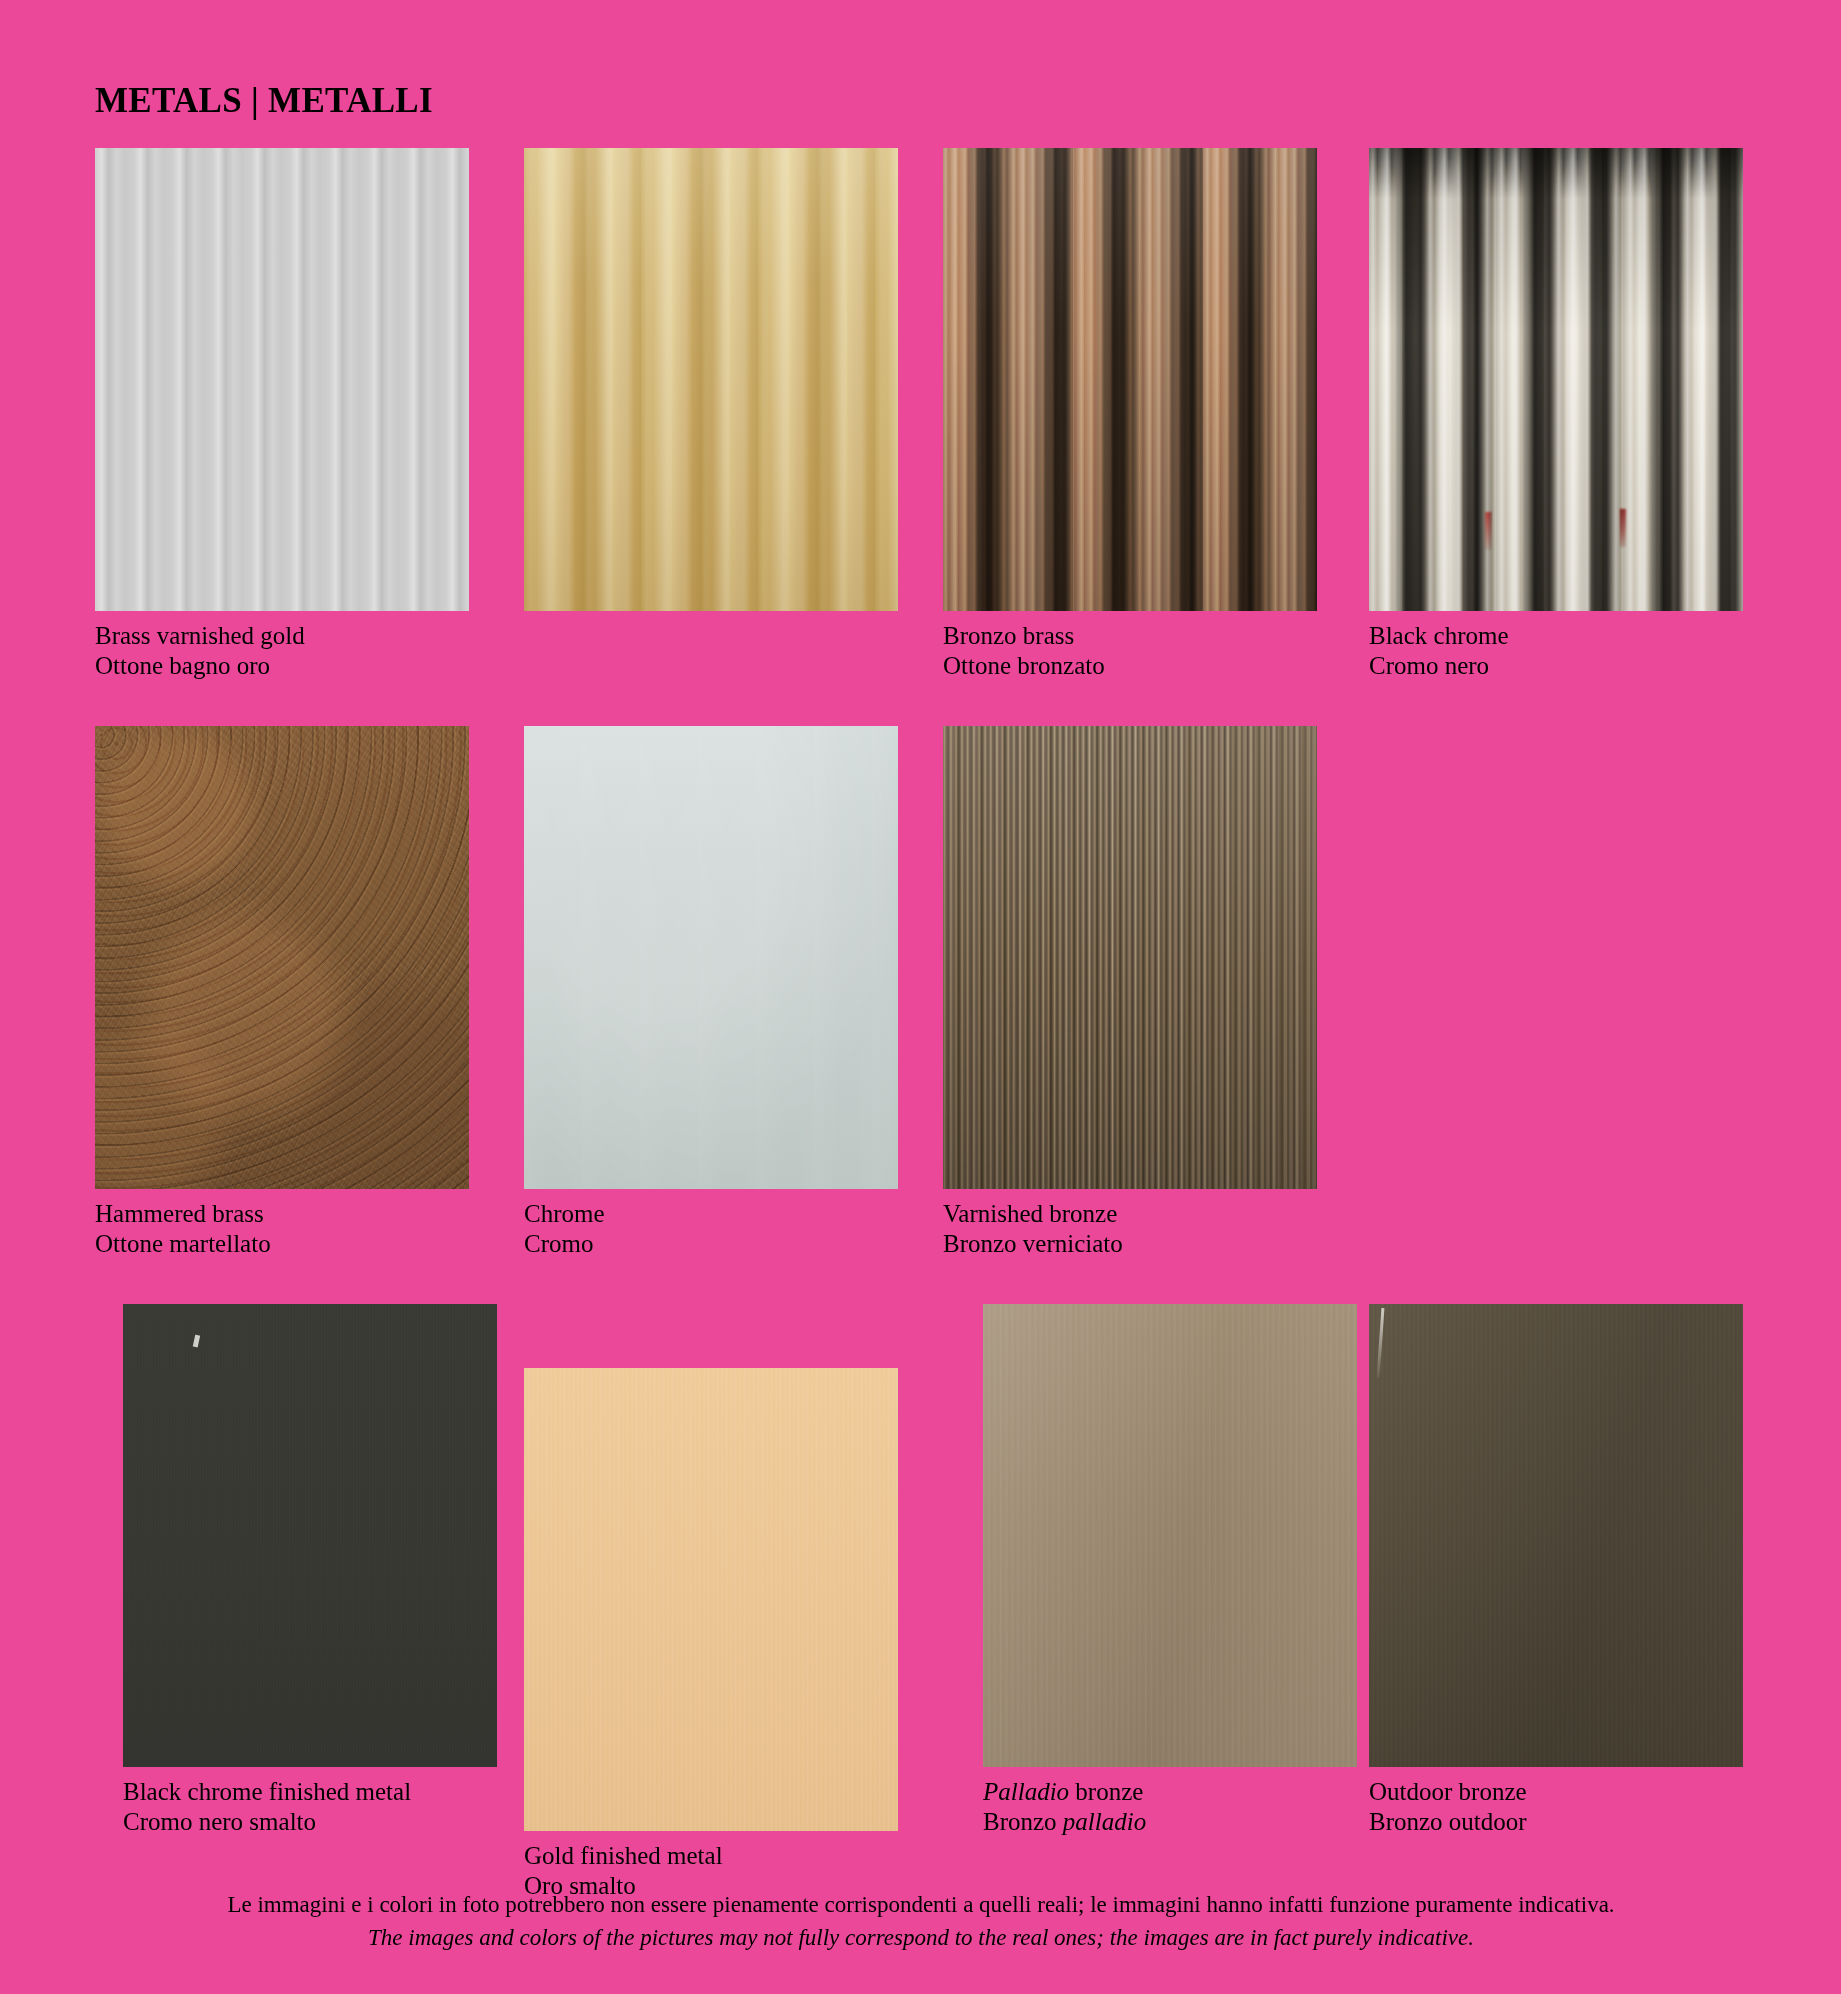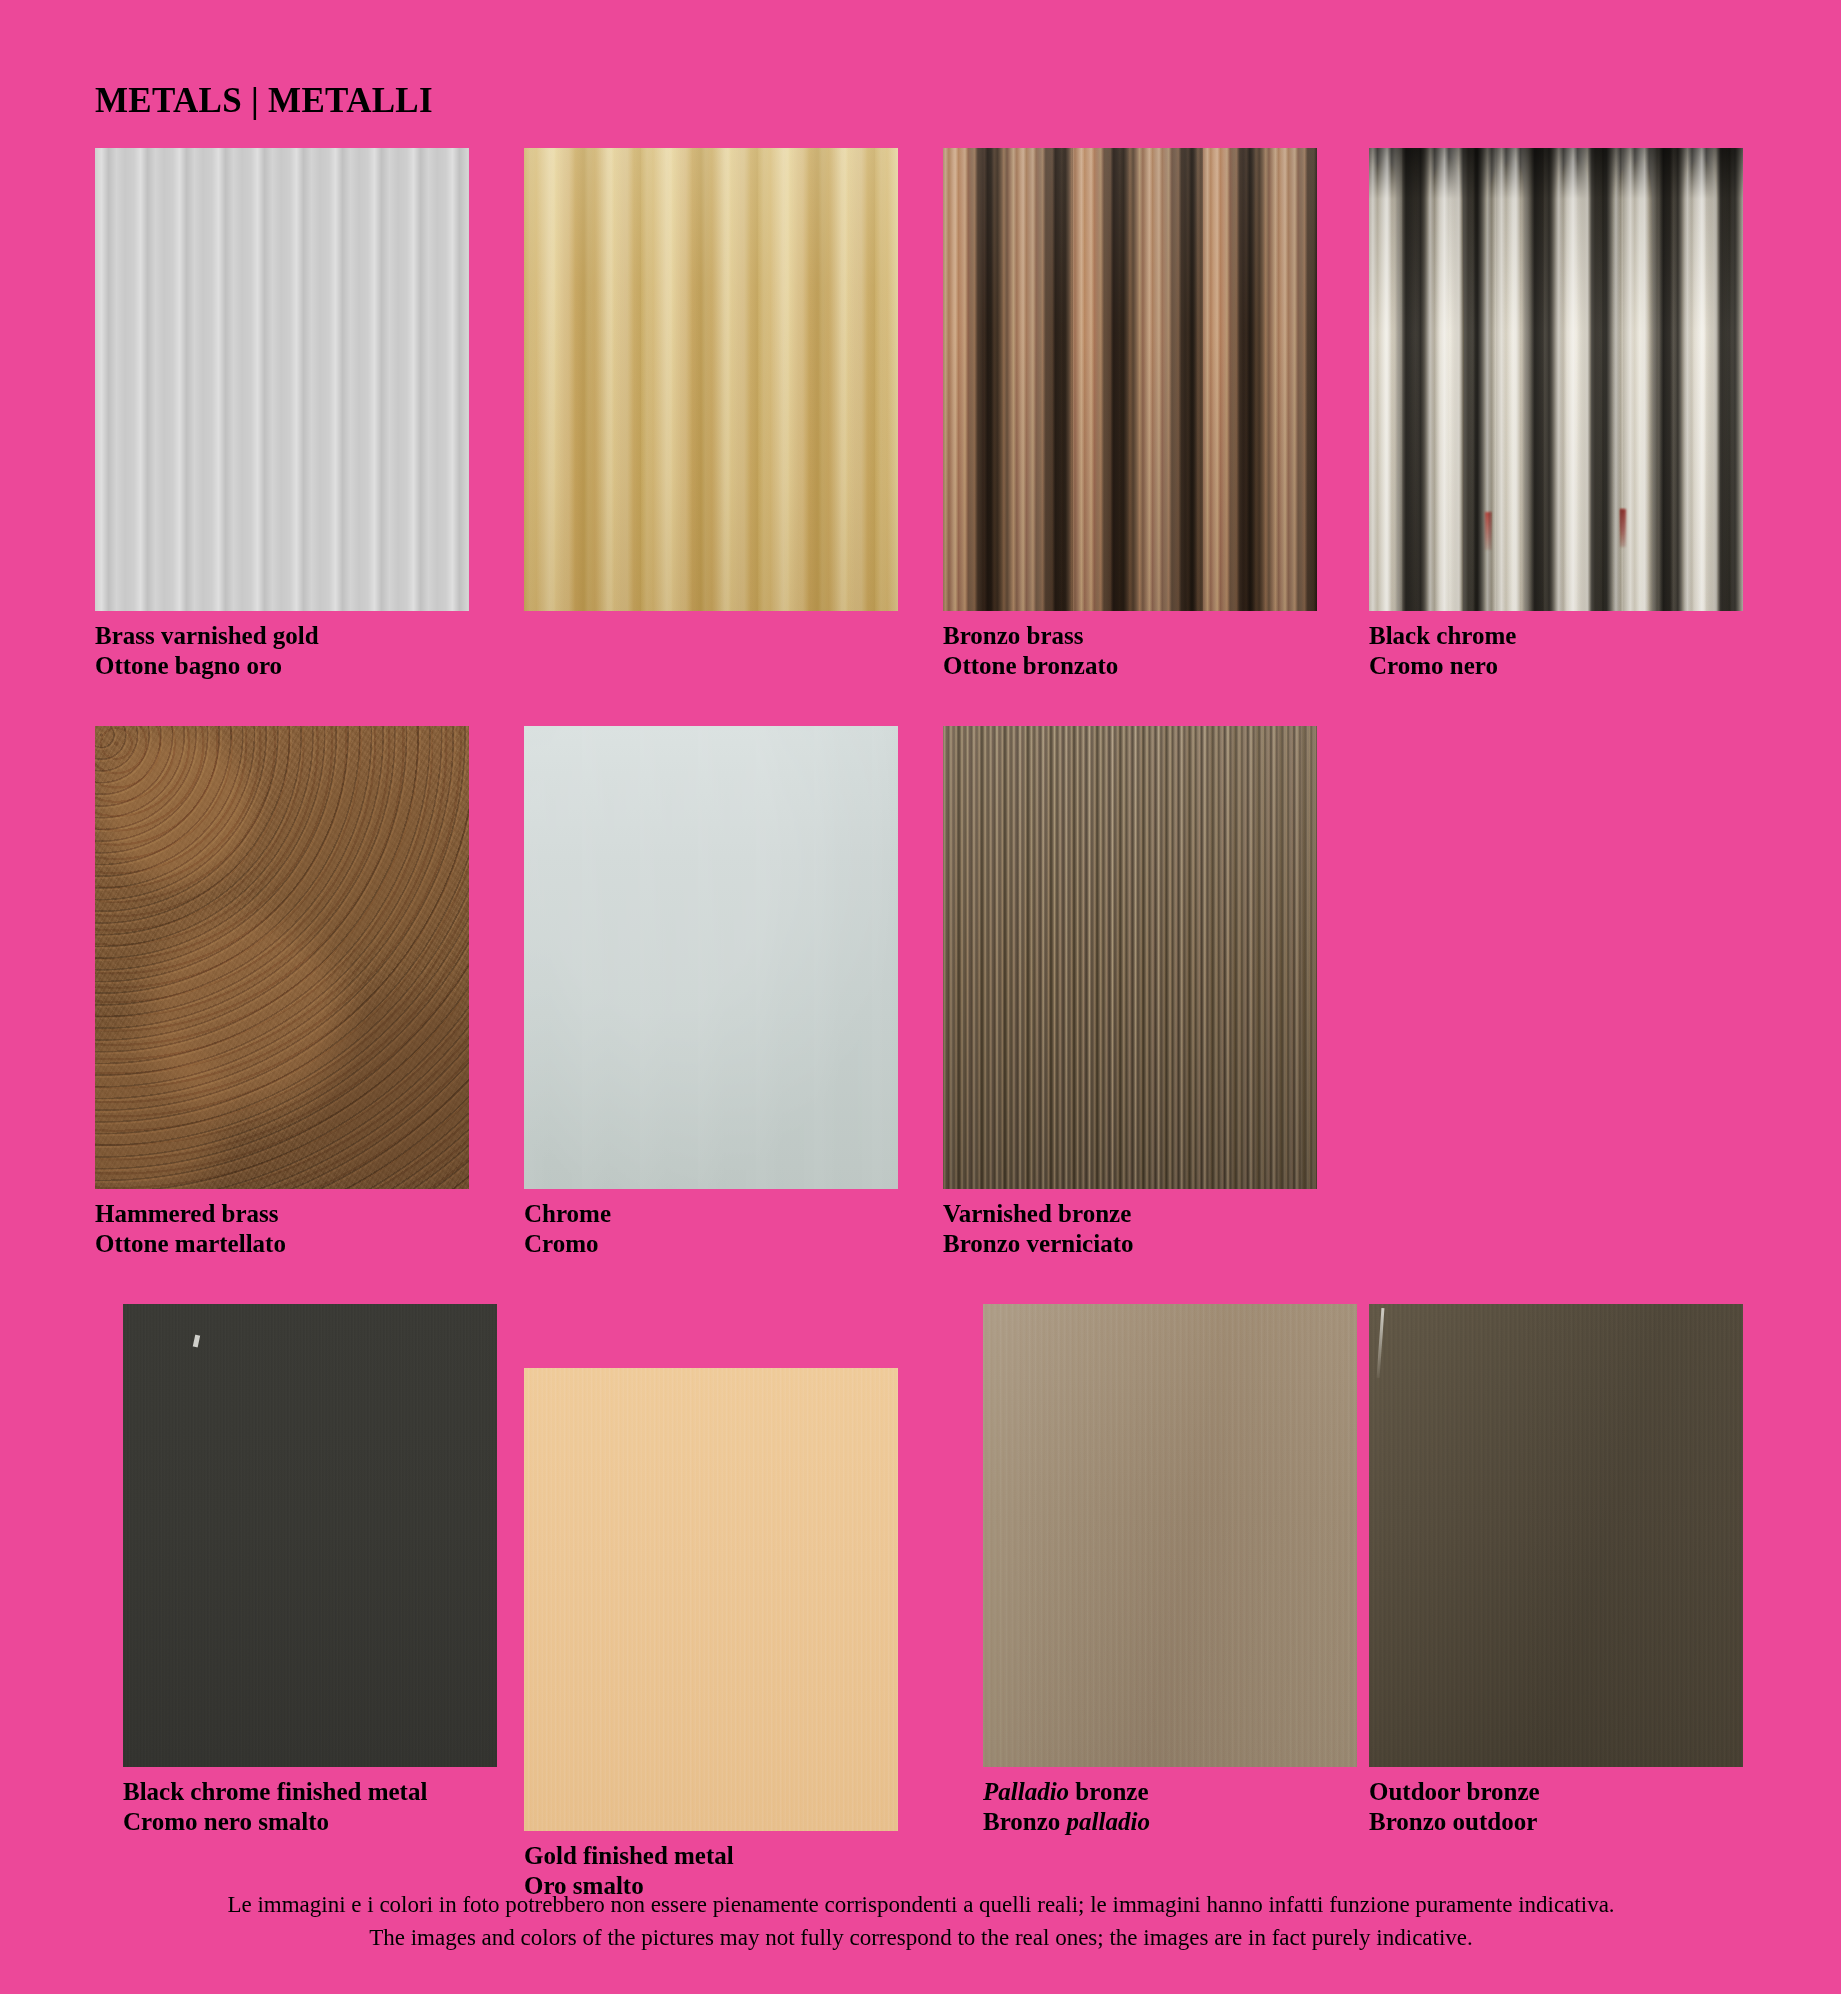--- a/index.html
+++ b/index.html
@@ -35,21 +35,20 @@
 
   
   .grid {
     position: absolute;
     left: 0;
     top: 0;
   }
   .cell {
     position: absolute;
     width: 374px;
-    font-weight: bold;
   }
   .swatch {
     width: 374px;
     height: 463px;
     position: relative;
     overflow: hidden;
     background: #cfcfcf;
   }
   .swatch .tex {
     position: absolute;
@@ -385,20 +384,21 @@
   .footnote {
     position: absolute;
     left: 0;
     right: 0;
     top: 1888px;
     text-align: center;
     font-size: 23px;
     line-height: 1.45;
   }
   .footnote .fn-en {
+    font-style: italic;
   }
 </style>
 </head>
 <body>
 
 <div class="page">
 
   <div class="page-title">METALS | METALLI</div>
 
   <div class="grid">

